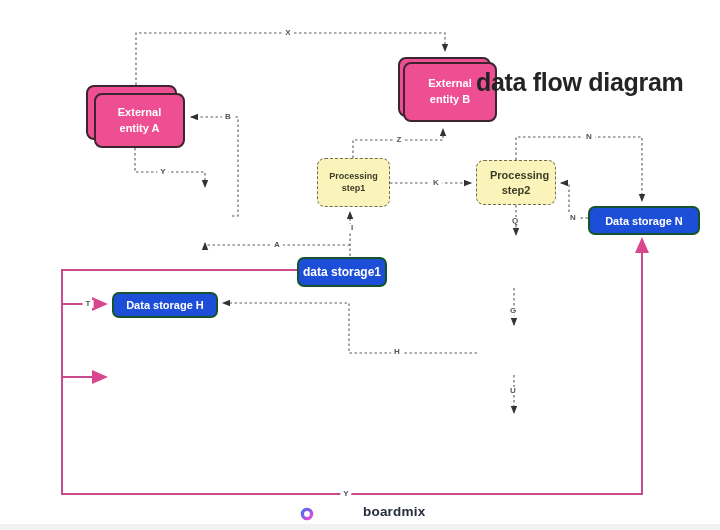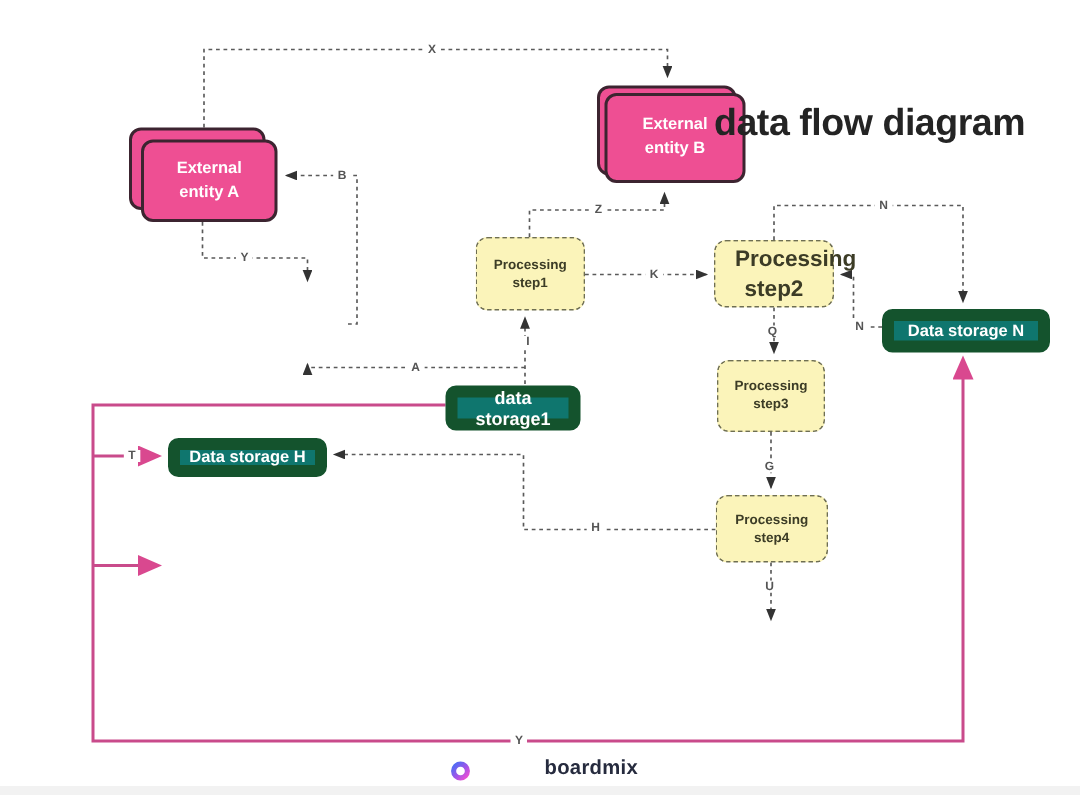--- a/index.html
+++ b/index.html
@@ -1,20 +1,20 @@
 <!DOCTYPE html>
 <html><head>
 <meta charset="utf-8">
 <style>
   html,body{margin:0;padding:0;background:#fff;}
   body{font-family:"Liberation Sans",sans-serif;}
   .canvas{position:relative;width:720px;height:530px;background:#ffffff;overflow:hidden;}
   .wires{position:absolute;left:0;top:0;width:720px;height:530px;z-index:1;}
   .node{position:absolute;z-index:2;box-sizing:border-box;display:flex;align-items:center;justify-content:center;text-align:center;}
-  .pinkbox{background:#0f766e;border:8px solid #14532d;border-radius:7px;color:#fff;font-weight:bold;align-items:center;}
+  .pinkbox{background:#1d4ed8;border:2px solid #14532d;border-radius:7px;color:#fff;font-weight:bold;align-items:center;}
   .yellowbox{background:#fbf4ba;border:1.5px dashed #6e6e52;border-radius:8px;color:#3c3c26;font-weight:bold;line-height:1.3;padding:2px;}
   .stack{position:absolute;z-index:2;}
   .stack .back{position:absolute;background:#ee4f93;border:2px solid #3c2430;border-radius:8px;box-sizing:border-box;}
   .stack .front{position:absolute;background:#ee4f93;border:2px solid #3c2430;border-radius:8px;box-sizing:border-box;display:flex;align-items:center;justify-content:center;text-align:center;color:#fff;font-weight:bold;font-size:11px;line-height:1.45;}
   .elabel{position:absolute;z-index:3;transform:translate(-50%,-50%);background:#ffffff;padding:0 3px;font-size:8px;font-weight:bold;color:#555555;line-height:1;}
   .title{position:absolute;left:476px;top:24px;width:230px;font-size:25px;font-weight:700;color:#242424;z-index:3;letter-spacing:-0.3px;margin-top:44px;}
   .logo{position:absolute;left:299px;top:500px;height:22px;display:flex;align-items:center;gap:5px;z-index:3;}
   .logo .brand{font-size:13.5px;font-weight:800;color:#262b3e;letter-spacing:0.2px;padding-left:44px;}
   .bottom-strip{position:absolute;left:0;top:524px;width:720px;height:6px;background:#f2f2f2;z-index:0;}
 </style>
@@ -68,28 +68,22 @@
   <div class="stack" style="left:398px;top:57px;width:101px;height:67px">
     <div class="back" style="left:0;top:0;width:93px;height:60px"></div>
     <div class="front" style="left:5px;top:5px;width:94px;height:60px">
       <span style="width:58px">External entity B</span>
     </div>
   </div>
 
   <div class="node yellowbox" style="left:317px;top:158px;width:73px;height:49px;font-size:9px">
     <span style="width:52px">Processing step1</span>
   </div>
-  <div class="node yellowbox" style="left:476px;top:160px;width:80px;height:45px;font-size:15px">
+  <div class="node yellowbox" style="left:476px;top:160px;width:80px;height:45px;font-size:11px">
     <span style="width:52px">Processing step2</span>
-  </div>
-  <div class="node yellowbox" style="left:478px;top:240px;width:72px;height:48px;font-size:9px">
-    <span style="width:52px">Processing step3</span>
-  </div>
-  <div class="node yellowbox" style="left:477px;top:330px;width:75px;height:45px;font-size:9px">
-    <span style="width:52px">Processing step4</span>
   </div>
 
   <div class="node pinkbox" style="left:297px;top:257px;width:90px;height:30px;font-size:12px">
     <span>data storage1</span>
   </div>
   <div class="node pinkbox" style="left:112px;top:292px;width:106px;height:26px;font-size:11px">
     <span>Data storage H</span>
   </div>
   <div class="node pinkbox" style="left:588px;top:206px;width:112px;height:29px;font-size:11px">
     <span>Data storage N</span>

